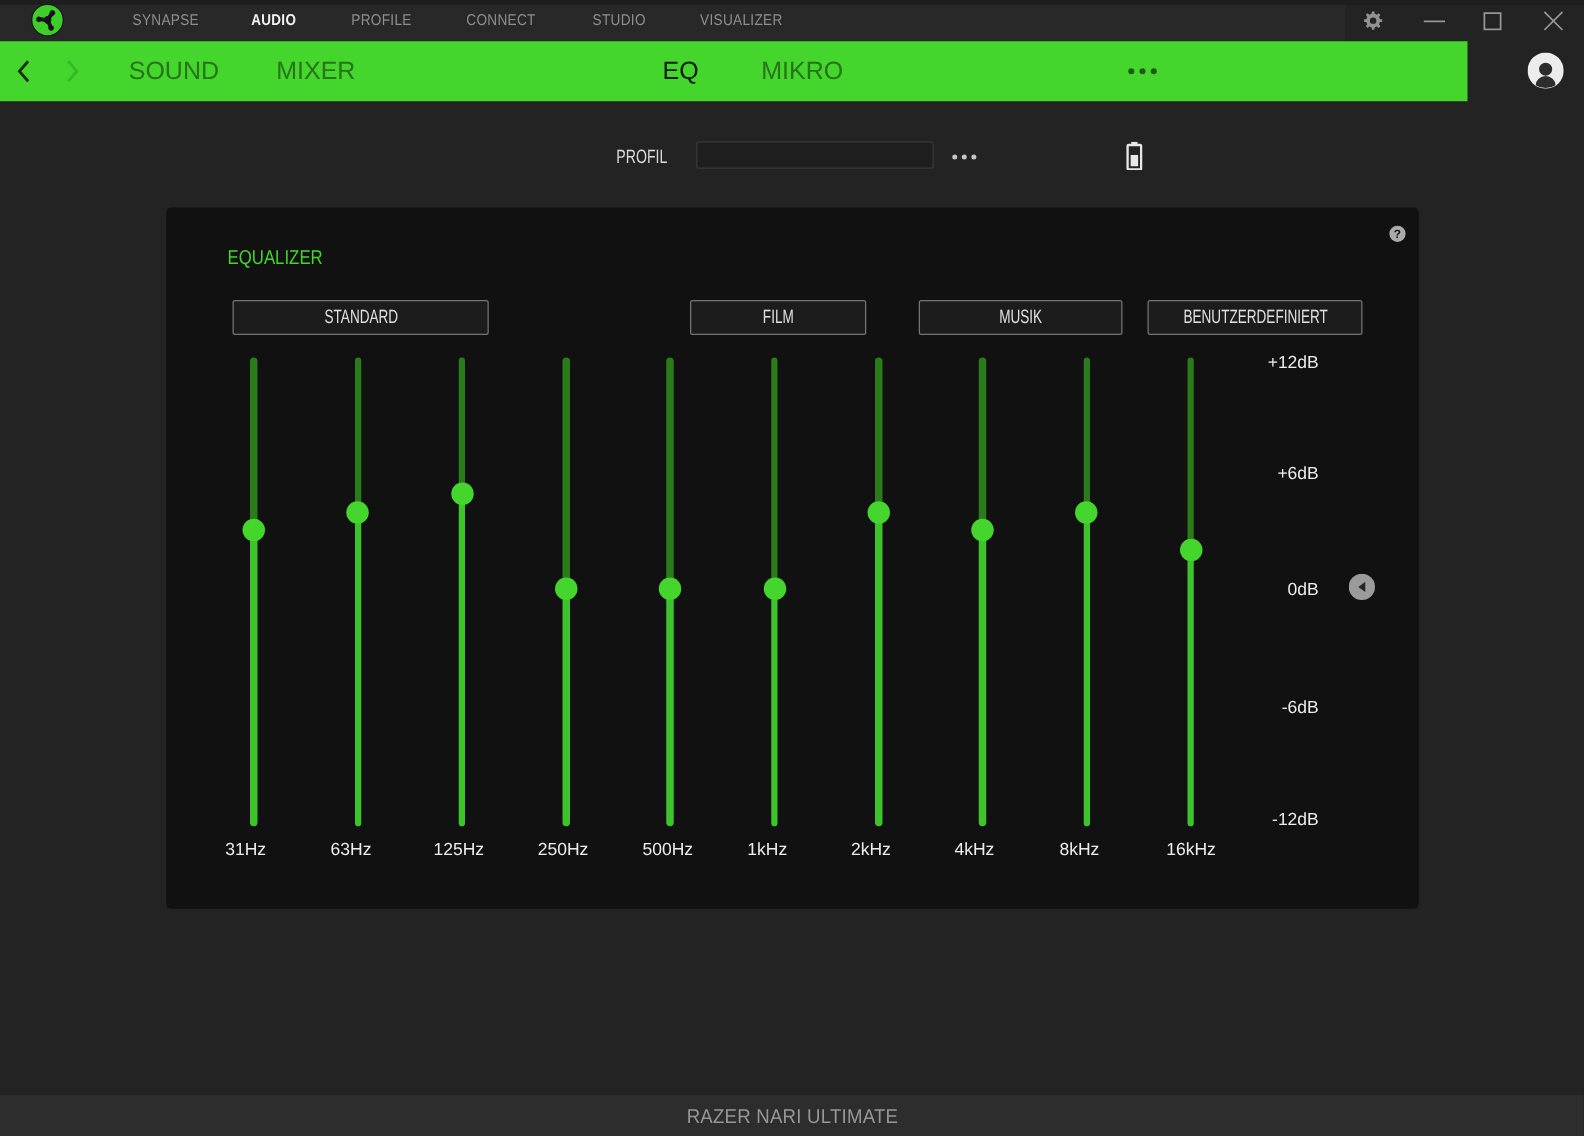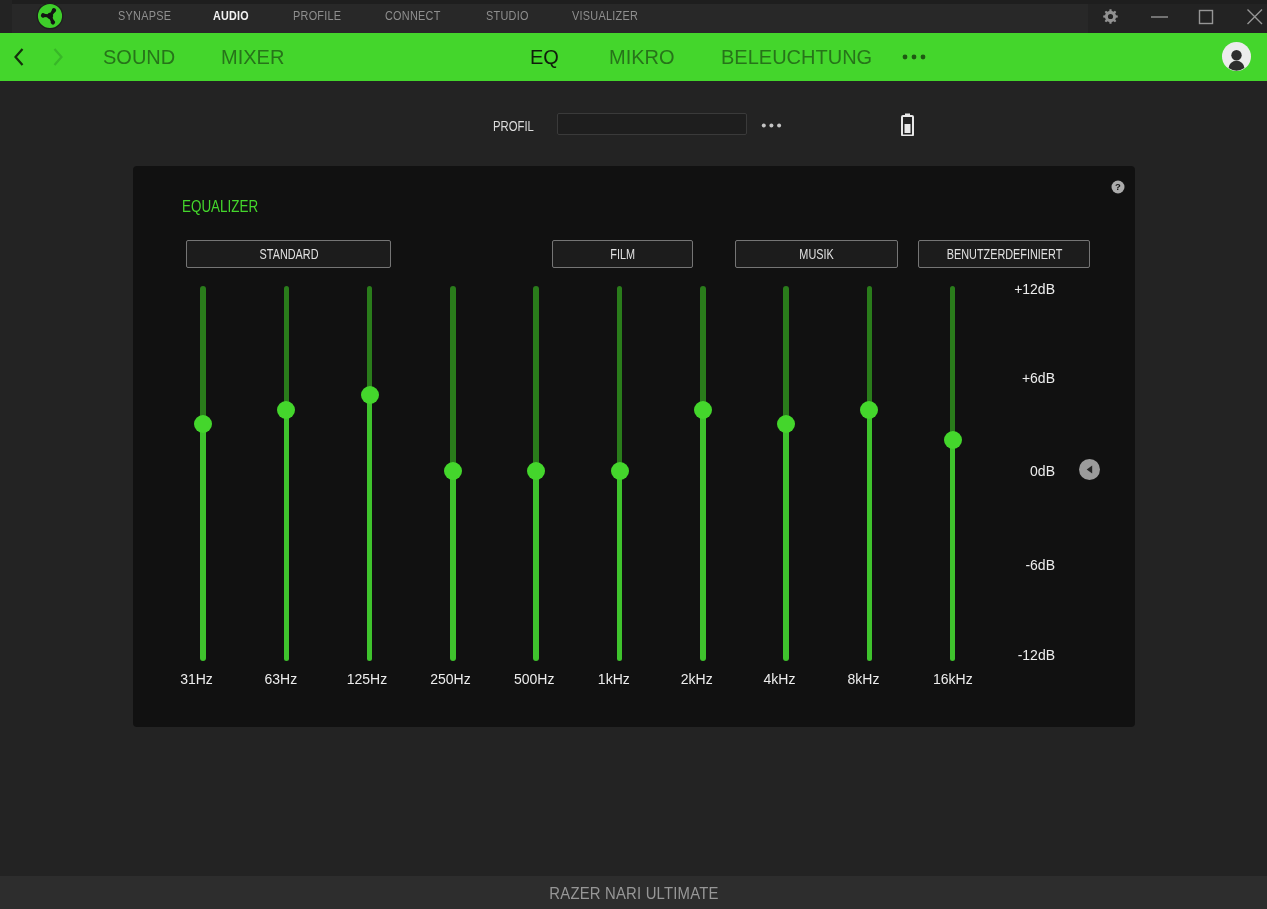--- a/index.html
+++ b/index.html
@@ -1,27 +1,27 @@
 <!DOCTYPE html>
 <html><head>
 <meta charset="utf-8">
 <style>
   * { margin:0; padding:0; box-sizing:border-box; }
   html,body { width:1267px; height:909px; overflow:hidden; }
   body { background:#232323; font-family:"Liberation Sans", sans-serif; position:relative; }
   .abs { position:absolute; }
 
   
-  #titlebar { position:absolute; left:12px; top:0; width:1076px; height:33px; background:#282828; }
+  #titlebar { position:absolute; left:0; top:0; width:1076px; height:33px; background:#282828; }
   .topmenu { position:absolute; top:0; height:33px; line-height:33px; font-size:12.5px; color:#8f8f8f; letter-spacing:0.3px; white-space:nowrap; transform:scaleX(0.87); transform-origin:left center; }
   .topmenu.active { transform:scaleX(0.86); }
   .topmenu.active { color:#f2f2f2; font-weight:bold; }
 
   
-  #greenbar { position:absolute; left:0; top:33px; width:1267px; height:48px; background:#44d62c; }
+  #greenbar { position:absolute; left:0; top:33px; width:1174px; height:48px; background:#44d62c; }
   .gtab { position:absolute; top:0; height:48px; line-height:48px; font-size:20px; color:#27741a; letter-spacing:0px; white-space:nowrap; }
   .gtab.active { color:#101c0c; }
 
   
   #profil-label { position:absolute; left:492.8px; top:117px; font-size:15.5px; color:#dcdcdc; transform:scaleX(0.73); transform-origin:left center; }
   #profil-box { position:absolute; left:557px; top:112.5px; width:190px; height:22.5px; background:#1e1e1e; border:1px solid #3a3a3a; border-radius:2px; }
 
   
   #panel { position:absolute; left:133px; top:166px; width:1002px; height:561px; background:#111111; border-radius:4px; }
   #eq-title { position:absolute; left:49px; top:31.5px; font-size:16px; color:#44d62c; transform:scaleX(0.84); transform-origin:left center; }
@@ -82,21 +82,20 @@
   <svg class="abs" style="left:12px;top:14px" width="14" height="20" viewBox="0 0 14 20">
       <path d="M10.5 2 L3.5 10 L10.5 18" fill="none" stroke="#15300d" stroke-width="2.2"></path>
     </svg>
   <svg class="abs" style="left:51px;top:14px" width="14" height="20" viewBox="0 0 14 20">
       <path d="M3.5 2 L10.5 10 L3.5 18" fill="none" stroke="#38b728" stroke-width="2.2"></path>
     </svg>
   <span class="gtab" id="t1" style="left:103px">SOUND</span>
   <span class="gtab" id="t2" style="left:221px">MIXER</span>
   <span class="gtab active" id="t4" style="left:530px">EQ</span>
   <span class="gtab" id="t5" style="left:609px">MIKRO</span>
-  <span class="gtab" id="t6" style="left:721px">BELEUCHTUNG</span>
   <svg class="abs" style="left:901px;top:20px" width="26" height="8" viewBox="0 0 26 8">
     <circle cx="4" cy="4" r="2.4" fill="#1e5a12"></circle>
       <circle cx="13" cy="4" r="2.4" fill="#1e5a12"></circle>
       <circle cx="22" cy="4" r="2.4" fill="#1e5a12"></circle>
   </svg>
   <svg class="abs" style="left:1222.3px;top:8.5px" width="29" height="29" viewBox="0 0 29 29">
     <circle cx="14.5" cy="14.5" r="14.5" fill="#ececec"></circle>
     <circle cx="14.5" cy="13.3" r="5.2" fill="#2d2d2d"></circle>
     <path d="M6.6 26.1 a7.9 7.3 0 0 1 15.8 0 a14.5 14.5 0 0 1 -15.8 0 z" fill="#2d2d2d"></path>
   </svg>

